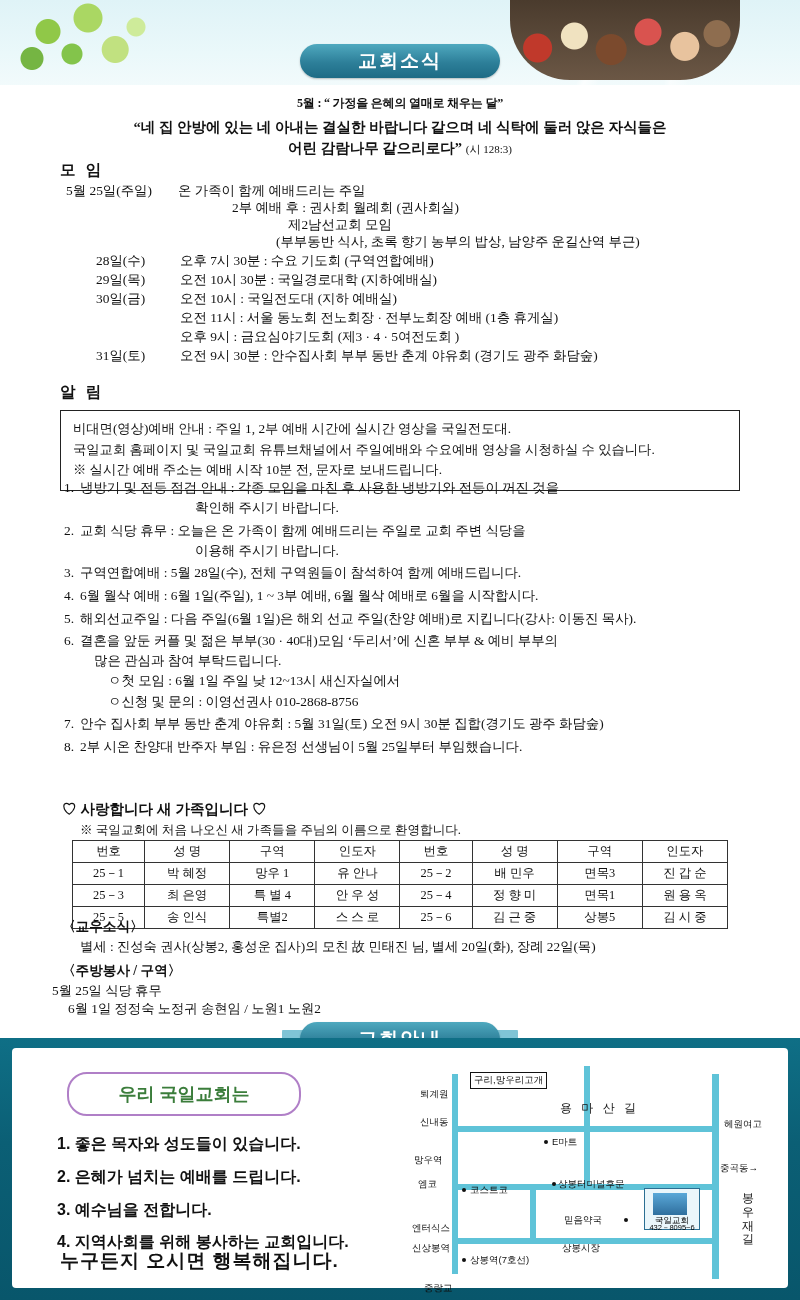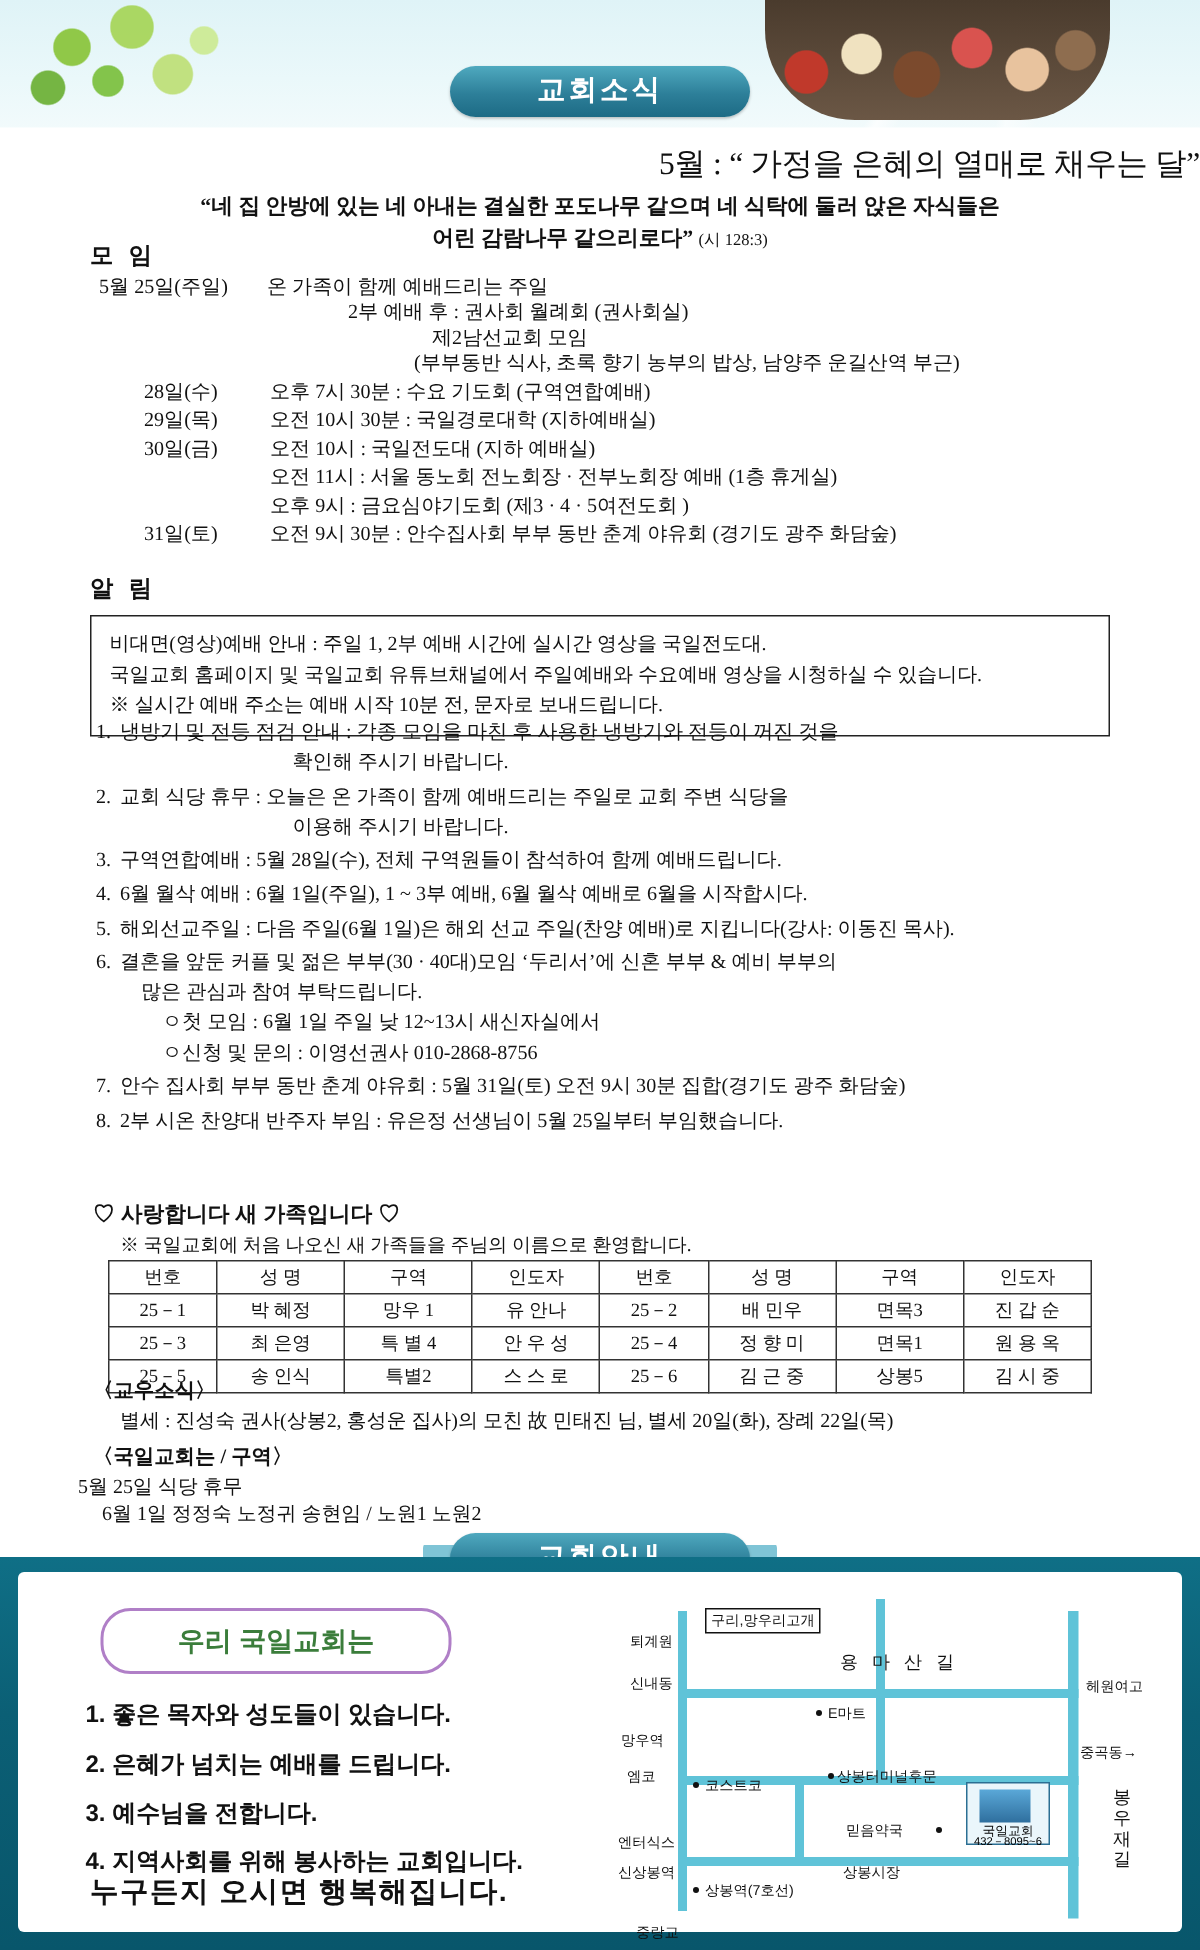--- a/index.html
+++ b/index.html
@@ -63,21 +63,21 @@
     position:absolute;top:6px;width:26px;height:22px;
     background:#7fc4d6;border-radius:4px;z-index:-1;
   }
   .ribbon .wingL{left:-18px;}
   .ribbon .wingR{right:-18px;}
 
   
   .body-area{position:absolute;left:0;top:85px;width:800px;height:945px;background:#ffffff;}
 
   .hero{position:absolute;left:0;top:95px;width:800px;text-align:center;}
-  .hero .line1{font-size:21px;font-weight:normal;color:#111;letter-spacing:-0.2px;text-align:right;}
+  .hero .line1{font-size:12px;font-weight:bold;color:#111;letter-spacing:-0.2px;}
   .hero .line2{font-size:14.5px;font-weight:bold;color:#111;margin-top:5px;line-height:1.45;}
   .hero .ref{font-size:11px;font-weight:normal;}
 
   .sec-title{
     position:absolute;font-family:"Liberation Sans", sans-serif;
     font-weight:bold;font-size:15.5px;color:#111;letter-spacing:3px;
   }
 
   .rowline{position:absolute;font-size:13.4px;color:#111;white-space:nowrap;}
 
@@ -160,21 +160,21 @@
     <span class="wingL"></span>
     <span class="wingR"></span>
     <span>교회소식</span>
   </div>
 
   <div class="body-area"></div>
 
   <div class="hero">
     <div class="line1">5월 : “ 가정을 은혜의 열매로 채우는 달”</div>
     <div class="line2">
-      <div>“네 집 안방에 있는 네 아내는 결실한 포도나무 같으며 네 식탁에 둘러 앉은 자식들은</div>
+      <div>“네 집 안방에 있는 네 아내는 결실한 바랍니다 같으며 네 식탁에 둘러 앉은 자식들은</div>
       <div>
         <span>어린 감람나무 같으리로다”</span>
         <span class="ref">(시 128:3)</span>
       </div>
     </div>
   </div>
 
   <div class="sec-title" style="left:60px;top:160px;">모 임</div>
 
   <div class="rowline" style="left:66px;top:182px;">
@@ -300,21 +300,21 @@
       <td>김 근 중</td>
       <td>상봉5</td>
       <td>김 시 중</td>
     </tr>
   </tbody>
     </table>
 
   <div class="blk-title" style="left:62px;top:918px;">〈교우소식〉</div>
   <div class="blk-line" style="left:80px;top:938px;">별세 :  진성숙 권사(상봉2, 홍성운 집사)의 모친 故 민태진 님, 별세 20일(화), 장례 22일(목)</div>
 
-  <div class="blk-title" style="left:62px;top:962px;">〈국일교회는 / 구역〉</div>
+  <div class="blk-title" style="left:62px;top:962px;">〈주방봉사 / 구역〉</div>
   <div class="blk-line" style="left:52px;top:982px;">5월 25일 식당 휴무</div>
   <div class="blk-line" style="left:68px;top:1000px;">6월  1일 정정숙 노정귀 송현임 / 노원1 노원2</div>
 
   <div class="ribbon r2">
     <span class="wingL"></span>
     <span class="wingR"></span>
     <span>교회안내</span>
   </div>
 
   <div class="bottom">

